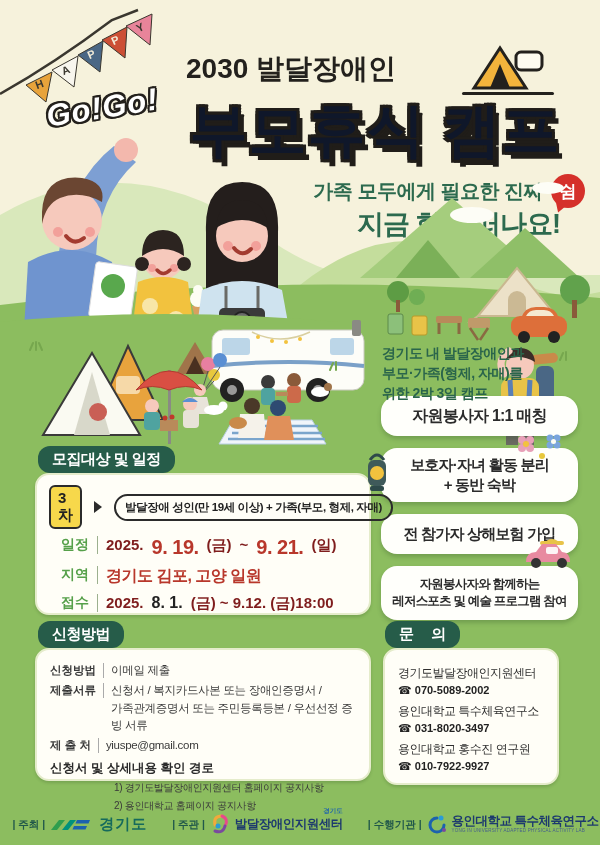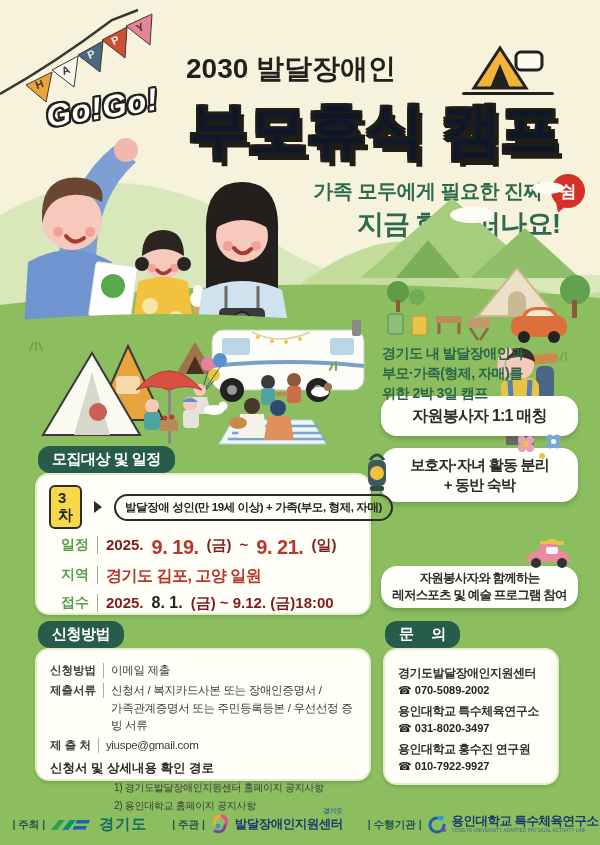--- a/index.html
+++ b/index.html
@@ -30,21 +30,21 @@
     color:#2c6a4e;letter-spacing:-1px;}
   
   .intro-text{left:382px;top:344px;width:195px;font-size:14px;line-height:1.42;font-weight:800;
     color:#2a654b;letter-spacing:-0.5px;white-space:pre-line;z-index:6;}
   .pill{left:381px;width:197px;background:#fffffb;border-radius:16px;z-index:5;
     box-shadow:0 3px 4px rgba(40,70,30,.25);display:flex;align-items:center;justify-content:center;
     text-align:center;font-weight:800;color:#2b2b2b;letter-spacing:-0.8px;white-space:pre-line;line-height:1.35;}
   .pill1{top:396px;height:40px;font-size:16px;}
   .pill2{top:448px;height:54px;font-size:15px;}
   .pill3{top:514px;height:40px;font-size:15px;}
-  .pill4{top:566px;height:42px;font-size:12.5px;}
+  .pill4{top:566px;height:54px;font-size:12.5px;}
   
   .badge{background:#265c49;color:#fff;border-radius:12px;padding:4px 14px;font-weight:800;
     font-size:15px;letter-spacing:-0.5px;display:inline-block;z-index:6;}
   .panel{background:#fffef7;border:2px solid #e5eccb;border-radius:14px;box-shadow:0 2px 3px rgba(40,70,30,.2);z-index:5;}
   .recruit-badge{left:38px;top:446px;}
   .recruit-panel{left:35px;top:473px;width:336px;height:142px;padding:10px 12px;box-sizing:border-box;}
   .target-row{display:flex;align-items:center;gap:12px;}
   .round-box{background:#f7d84b;border:2px solid #2b2b2b;border-radius:6px;font-size:15px;font-weight:800;
     color:#222;padding:2px 7px;}
   .round-arrow{width:0;height:0;border-top:6px solid transparent;border-bottom:6px solid transparent;
@@ -60,21 +60,21 @@
   .method-badge{left:38px;top:621px;}
   .method-panel{left:35px;top:648px;width:336px;height:133px;padding:9px 13px;box-sizing:border-box;}
   .m-row{display:flex;align-items:baseline;gap:7px;margin:3px 0;}
   .m-label{font-size:11.5px;font-weight:800;color:#3a3a3a;border-right:1.5px solid #aaa;
     padding-right:7px;white-space:nowrap;}
   .m-value{font-size:11.5px;color:#3a3a3a;font-weight:500;white-space:pre-line;line-height:1.5;letter-spacing:-0.3px;}
   .path-title{font-size:12.5px;font-weight:800;color:#2b2b2b;margin-top:6px;}
   .path-line{font-size:10px;color:#3a3a3a;margin:4px 0 0 64px;letter-spacing:-0.3px;}
   .contact-badge{left:385px;top:621px;word-spacing:14px;}
   .contact-panel{left:383px;top:648px;width:176px;height:137px;padding:9px 13px;box-sizing:border-box;}
-  .c-name{font-size:12px;font-weight:700;color:#2f2f2f;letter-spacing:-0.5px;margin-top:6px;}
+  .c-name{font-size:12px;font-weight:400;color:#2f2f2f;letter-spacing:-0.5px;margin-top:6px;}
   .c-phone{font-size:11px;font-weight:800;color:#222;margin-top:2px;}
   
   .footer{left:0;top:804px;width:600px;height:41px;display:flex;align-items:center;
     justify-content:center;gap:14px;z-index:6;}
   .f-label{font-size:10.5px;font-weight:700;color:#21584a;margin-left:11px;}
   .f-group{display:flex;align-items:center;gap:5px;}
   .f-host{font-size:15px;font-weight:800;color:#156a5c;letter-spacing:1px;}
   .f-org{position:relative;font-size:12.5px;font-weight:800;color:#1d3a6e;letter-spacing:-0.5px;}
   .f-org-tag{position:absolute;top:-9px;right:0;font-size:6.5px;font-weight:700;color:#1c62ae;letter-spacing:0;}
   .f-agency{display:flex;flex-direction:column;line-height:1.1;}
@@ -272,20 +272,21 @@
   </div>
   <div class="abs tagline2">지금 함께 떠나요!</div>
 
   <div class="abs intro-text">경기도 내 발달장애인과
 부모·가족(형제, 자매)를
 위한 2박 3일 캠프</div>
 
   <div class="abs pill pill1">자원봉사자 1:1 매칭</div>
   <div class="abs pill pill2">보호자·자녀 활동 분리
 + 동반 숙박</div>
+  <div class="abs pill pill3">전 참가자 상해보험 가입</div>
   <div class="abs pill pill4">자원봉사자와 함께하는
 레저스포츠 및 예술 프로그램 참여</div>
 
   <svg class="abs deco" style="left:362px;top:450px;" width="30" height="46" viewBox="0 0 30 46">
     <path d="M8,10 Q15,0 22,10" stroke="#2e4a4a" stroke-width="3" fill="none"></path>
     <rect x="6" y="10" width="18" height="26" rx="6" fill="#3f5a5a"></rect>
     <circle cx="15" cy="23" r="7" fill="#f2c23e"></circle>
     <rect x="8" y="36" width="14" height="5" rx="2" fill="#2e4a4a"></rect>
   </svg>
   <svg class="abs deco" style="left:512px;top:432px;" width="52" height="30" viewBox="0 0 52 30">

